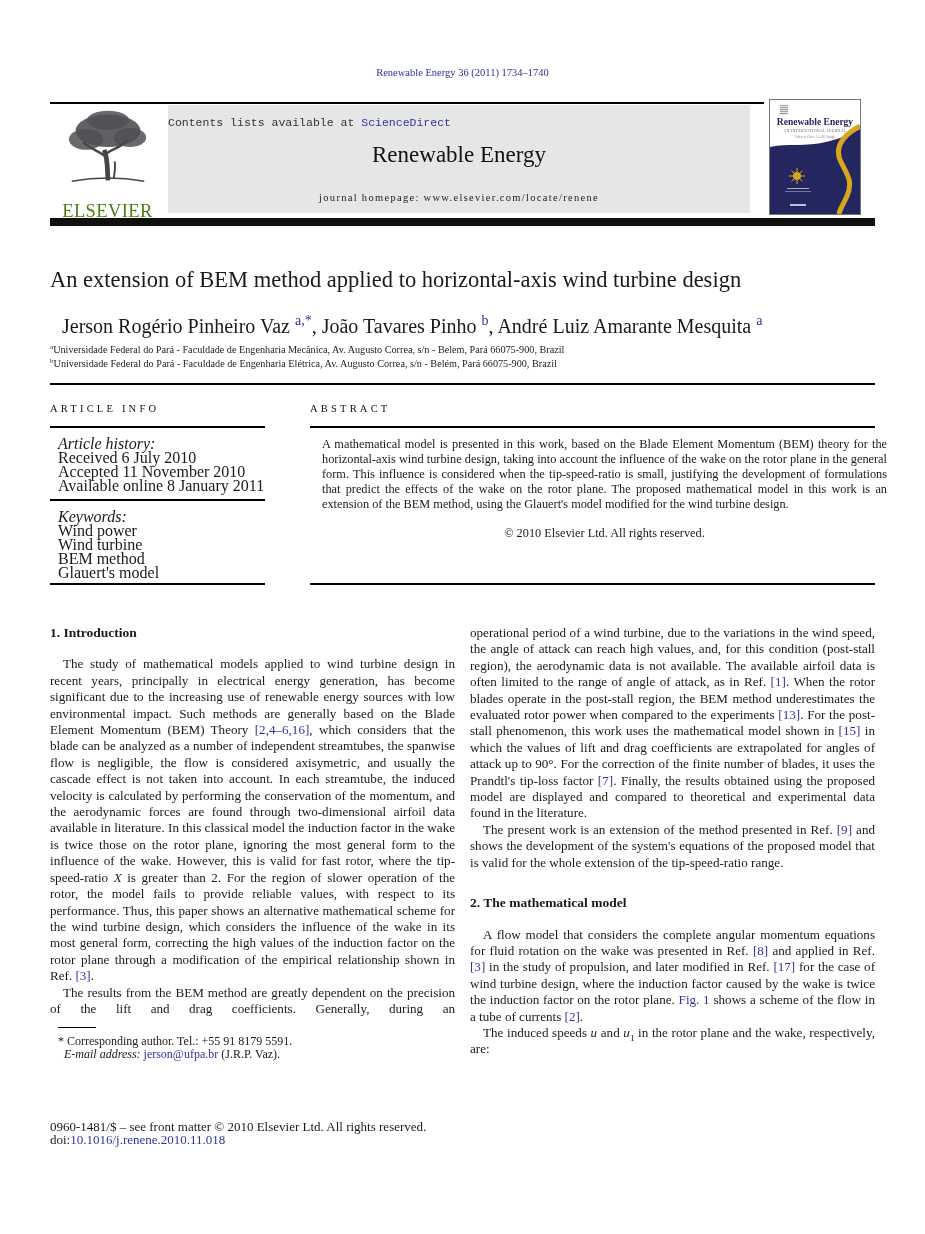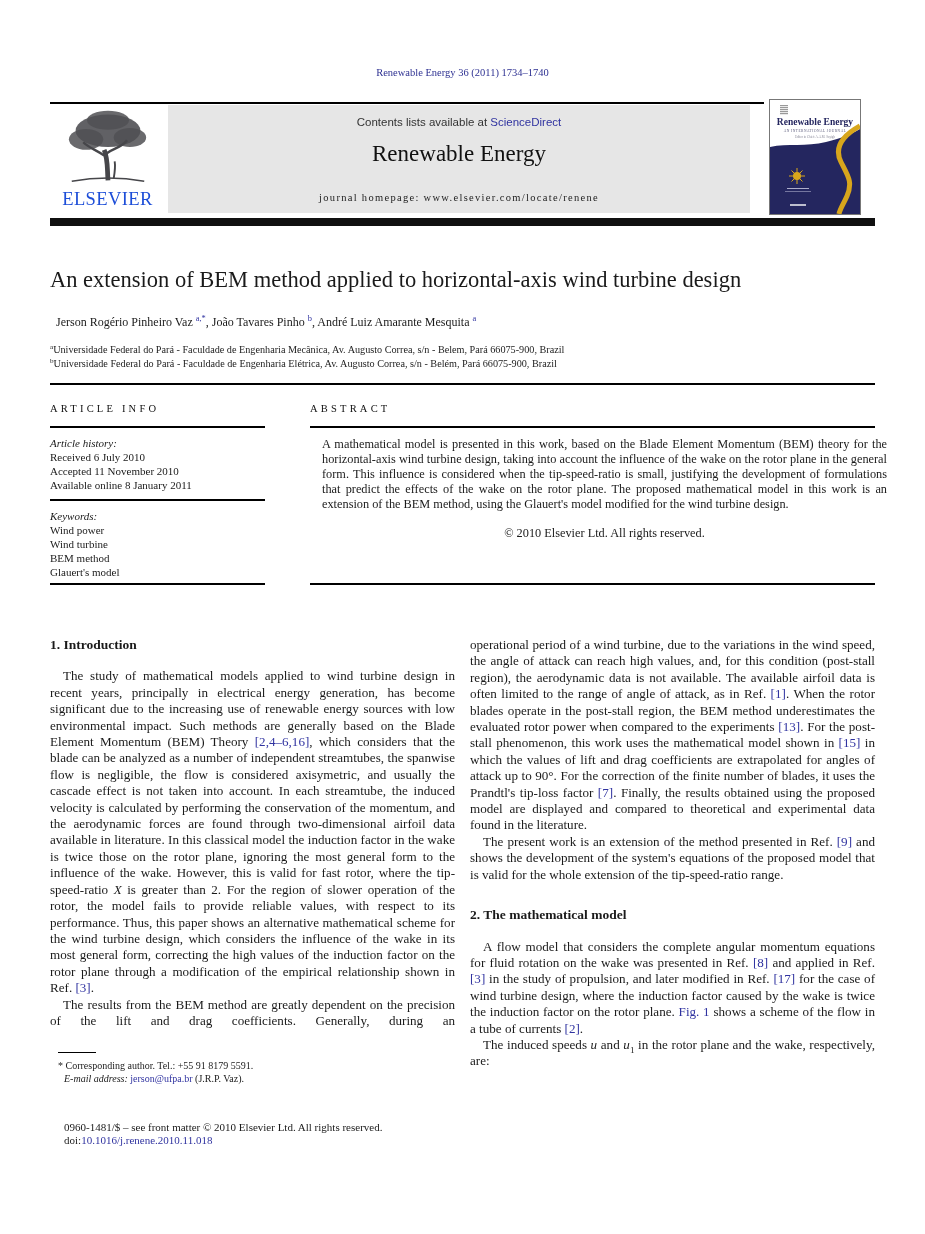--- a/index.html
+++ b/index.html
@@ -7,94 +7,94 @@
   body{width:925px;font-family:"Liberation Serif",serif;color:#1a1a1a}
   .page{position:relative;width:925px;height:1181px;background:#fff;overflow:hidden}
 
   
   .cit-top{position:absolute;top:67px;left:0;width:925px;text-align:center;
     font-size:10.5px;color:#2e3192}
 
   
   .rule-mast-top{position:absolute;top:102px;left:50px;width:714px;height:2px;background:#000}
   .graybox{position:absolute;top:105px;left:168px;width:582px;height:108px;background:#e6e6e6}
-  .contents-line{margin-top:11px;text-align:center;font-family:Liberation Sans, sans-serif;
+  .contents-line{margin-top:11px;font-family:Liberation Mono, monospace;
     font-size:11.5px;color:#333}
   .sd{color:#3033a0}
   .jtitle{margin-top:13px;text-align:center;font-size:23px;color:#111}
   .homepage{position:absolute;bottom:10px;left:0;width:100%;text-align:center;
     font-family:Liberation Serif, serif;font-size:10.5px;letter-spacing:1.3px;color:#222}
   .homepage .url{color:#222}
 
   .elsevier{position:absolute;top:106px;left:50px;width:115px;height:107px;text-align:center}
   .tree{display:block;margin:0 auto;width:100px;height:82px}
-  .els-word{font-size:18.5px;color:#1d4ed8;letter-spacing:.4px;margin-top:1px}
+  .els-word{font-size:18.5px;color:#4d7c0f;letter-spacing:.4px;margin-top:13px}
 
   .cover{position:absolute;top:99px;left:769px;width:92px;height:116px;background:#fff;
     border:1px solid #777;overflow:hidden}
   .cv-crest{position:absolute;top:5px;left:10px;width:8px;height:10px;
     background:repeating-linear-gradient(#9a9a9a 0 1px,#e9e9e9 1px 2px)}
   .cv-title{position:absolute;top:17px;left:0;width:100%;text-align:center;
     font-weight:bold;font-size:9.5px;color:#24265f}
   .cv-sub{position:absolute;top:29px;left:0;width:100%;text-align:center;
     font-size:3.5px;letter-spacing:.5px;color:#5a5a7a}
   .cv-ed{position:absolute;top:35px;left:0;width:100%;text-align:center;
     font-size:3.2px;color:#8a8a9a}
   .cv-art{position:absolute;left:0;top:0;width:90px;height:114px}
 
   .mast-bar{position:absolute;top:218px;left:50px;width:825px;height:8px;background:#101010}
 
   
   .title{position:absolute;top:266px;left:50px;width:812px;font-weight:normal;
     font-size:22.5px;line-height:27px;color:#1a1a1a}
-  .authors{position:absolute;top:315px;left:56px;width:812px;font-size:12px}
+  .authors{position:absolute;top:315px;left:62px;width:812px;font-size:20px}
   .affil{position:absolute;left:50px;width:812px;font-size:10.2px;color:#222}
   .affil-a{top:344px}.affil-b{top:358px}
   sup,sub{font-size:.7em;line-height:0}
   .seg-a{color:#3033a0}
   .seg-i{font-style:italic}
   .seg-sup{color:#3033a0;font-style:normal}
   .seg-supk{color:inherit}
 
   .rule-full{position:absolute;left:50px;width:825px;height:2px;background:#000}
   .r-abs-top{top:383px}
 
   
   .sec-head{position:absolute;top:403px;font-size:10.5px;letter-spacing:3.2px;color:#111}
   .ai-head{left:50px}.ab-head{left:310px}
   .thin{position:absolute;height:1.5px;background:#000}
   .r1l{top:426px;left:50px;width:215px}
   .r2l{top:499px;left:50px;width:215px}
   .r3l{top:583px;left:50px;width:215px}
   .r1r{top:426px;left:310px;width:565px}
   .r2r{top:583px;left:310px;width:565px}
-  .ai-block{position:absolute;left:50px;width:215px;font-size:11px;line-height:13.9px;color:#1a1a1a}
+  .ai-block{position:absolute;left:58px;width:215px;font-size:16px;line-height:13.9px;color:#1a1a1a}
   .ai-history{top:437px}.ai-keywords{top:510px}
   .ai-label{font-style:italic}
   .abstract{position:absolute;top:437px;left:322px;width:565px;font-size:12.3px;
     line-height:14.9px;text-align:justify;color:#1a1a1a}
   .ab-copy{text-align:center;margin-top:14px}
 
   
   .col{position:absolute;top:625px;width:405px;font-size:13.1px;line-height:16.4px;
     text-align:justify;color:#1a1a1a}
   .col-left{left:50px}.col-right{left:470px}
-  .col>:first-child{margin-top:12px}
+  .col>:first-child{margin-top:0}
   .bodyh{font-size:13.5px;font-weight:bold;margin:24px 0 15px;text-align:left}
   .bodyp{margin:0}
   .bodyp.indent{text-indent:13px}
   .bodyp.jlast{text-align-last:justify}
 
   
-  .footnote{position:absolute;left:50px;top:1052px;width:405px;font-size:10px;
+  .footnote{position:absolute;left:50px;top:1027px;width:405px;font-size:12px;
     line-height:12.6px;color:#1a1a1a}
   .fn-rule{width:38px;height:1px;background:#000;margin:0 0 7px 8px}
   .fn-line1{padding-left:8px}
   .fn-line2{padding-left:14px}
-  .bottom-block{position:absolute;left:64px;top:1121px;width:420px;font-size:11px;
+  .bottom-block{position:absolute;left:50px;top:1121px;width:420px;font-size:13px;
     line-height:12.6px;color:#1a1a1a}
 </style>
 </head>
 <body>
 
 <div class="page">
 
   <div class="cit-top">Renewable Energy 36 (2011) 1734–1740</div>
 
   <div class="rule-mast-top"></div>

